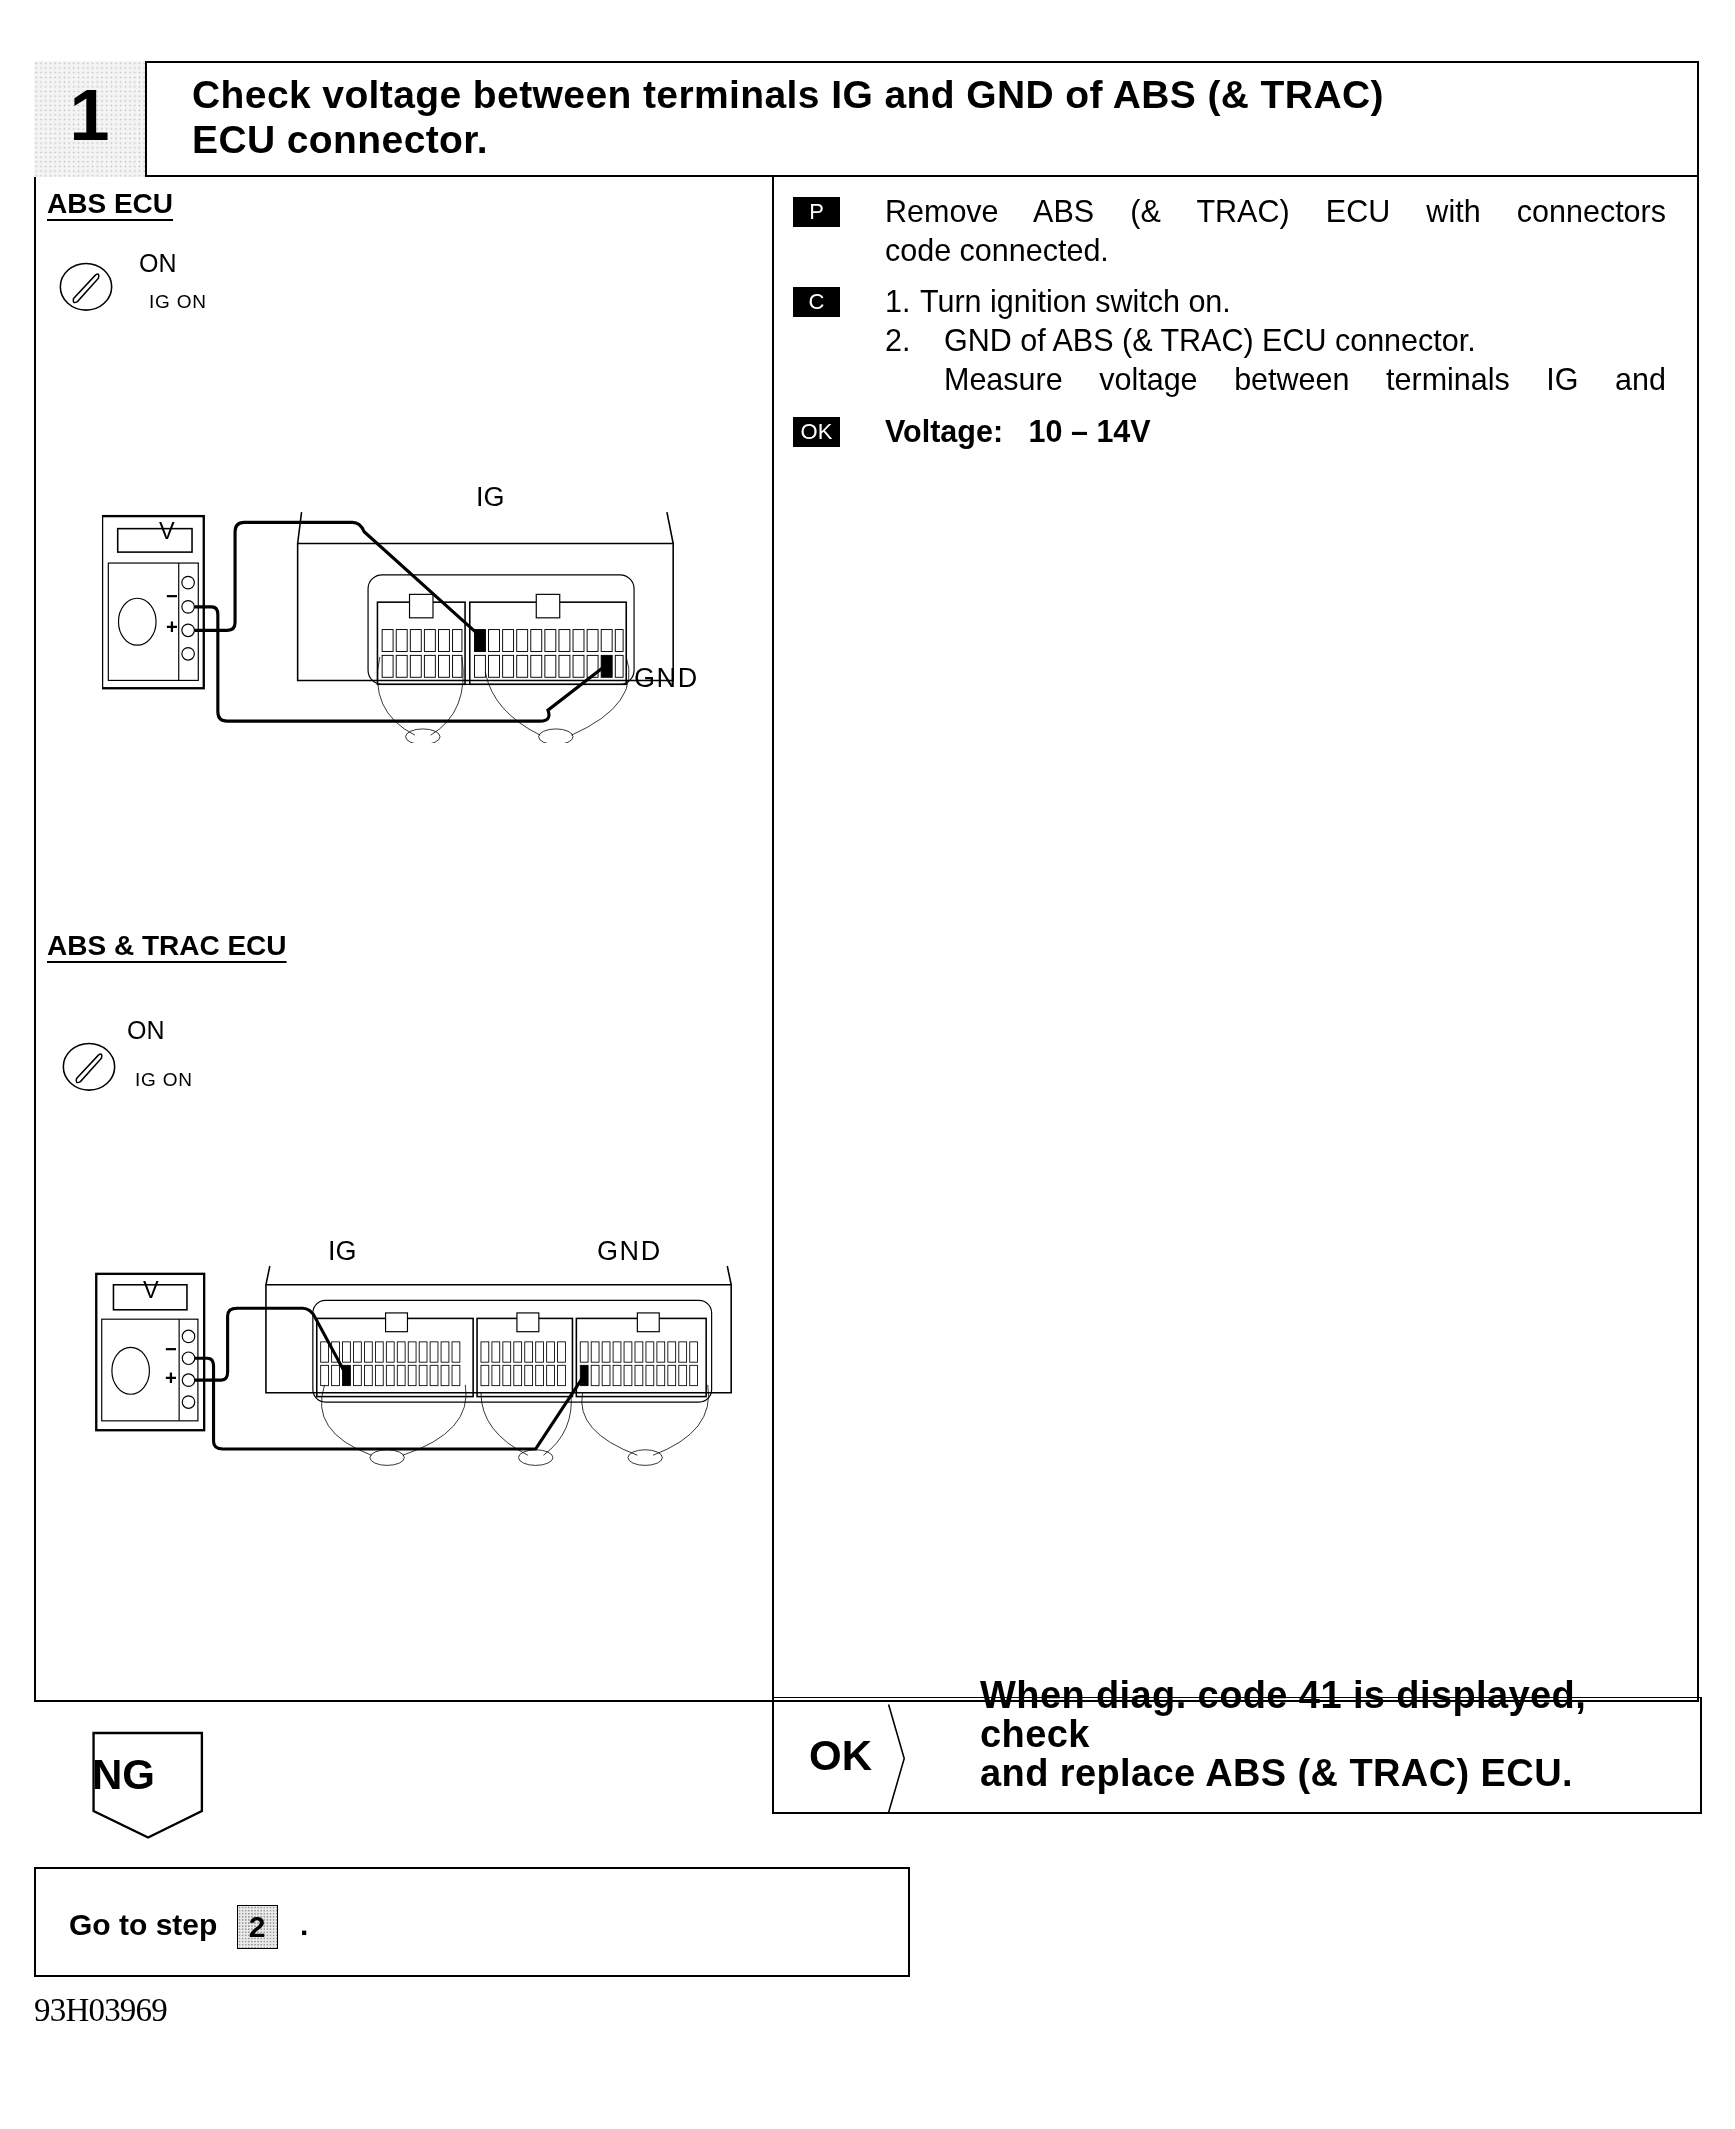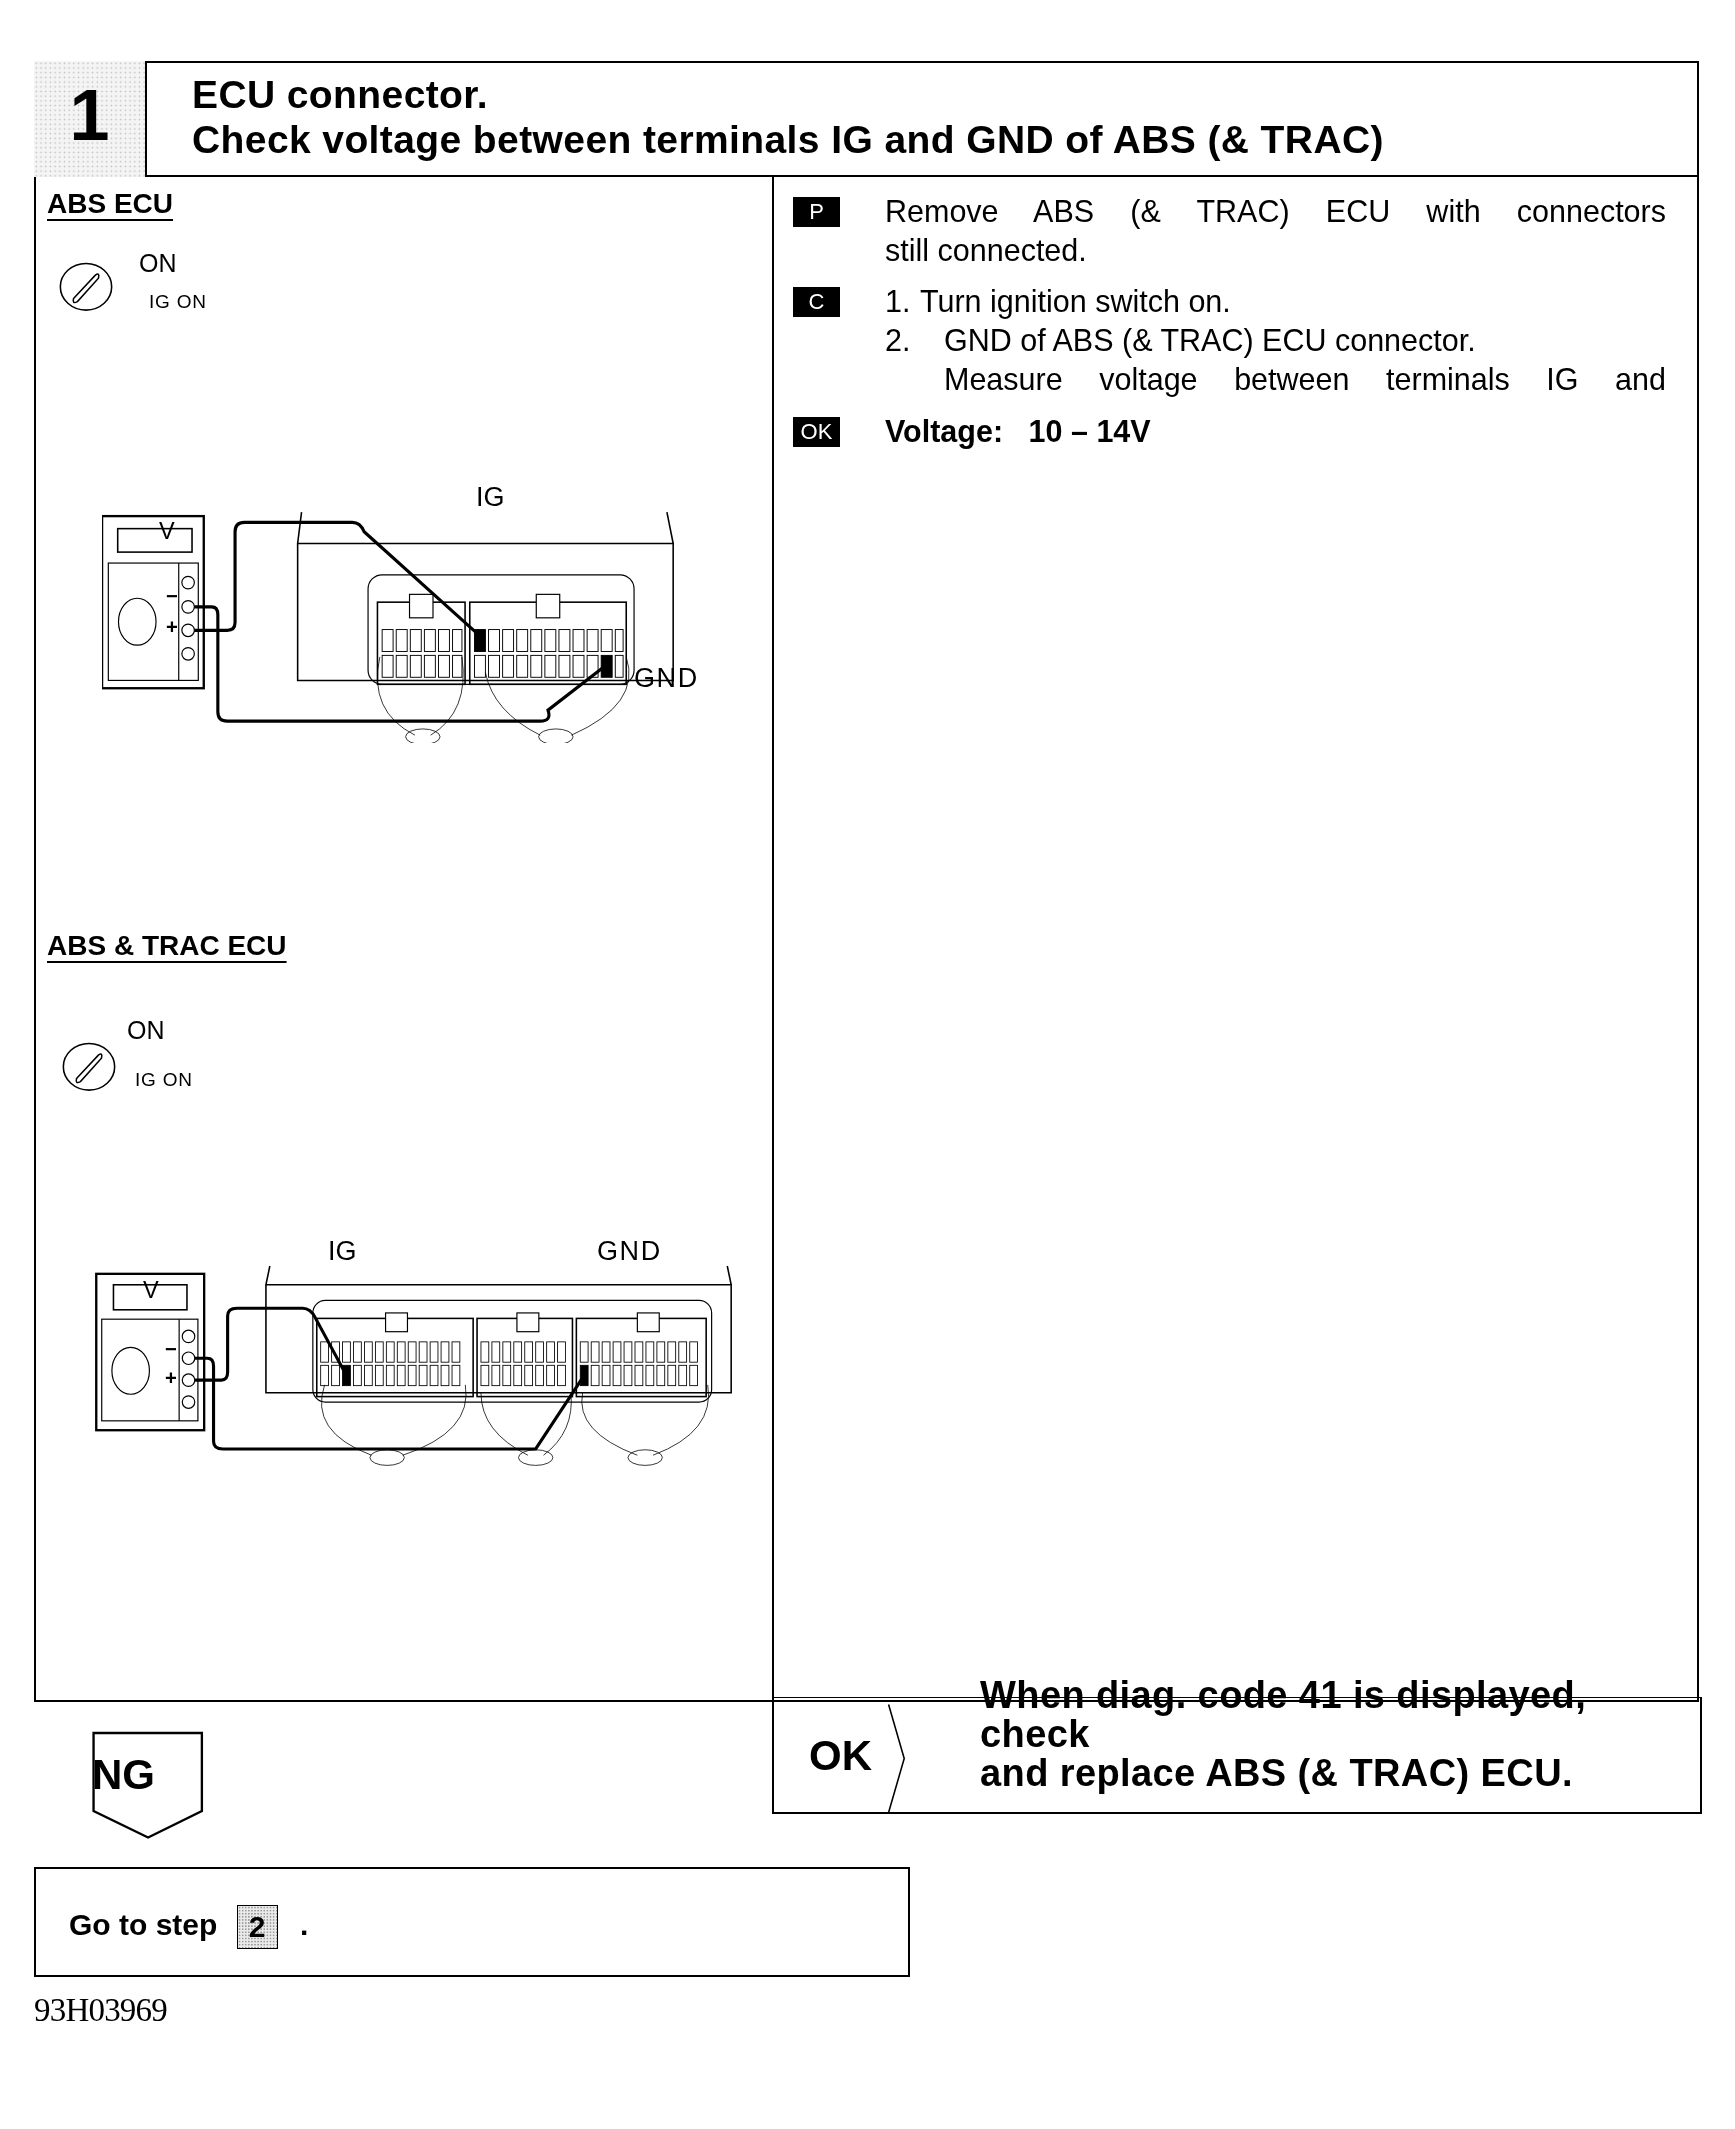--- a/index.html
+++ b/index.html
@@ -32,22 +32,22 @@
 </style>
 </head>
 <body>
 
 <div class="abs frame"></div>
 <div class="abs header"></div>
 <div class="abs num-cell">
   <span>1</span>
 </div>
 <div class="abs title">
+  <div>Check voltage between terminals IG and GND of ABS (&amp; TRAC)</div>
   <div>ECU connector.</div>
-  <div>Check voltage between terminals IG and GND of ABS (&amp; TRAC)</div>
 </div>
 <div class="abs col-divider"></div>
 
 <div class="abs section-label" style="left:47px; top:188px;">ABS ECU</div>
 <svg class="abs key-icon" style="left:58px; top:258px;" viewBox="0 0 72 72">
   <ellipse cx="36" cy="37" rx="33" ry="30" fill="none" stroke="#000" stroke-width="2"></ellipse>
   <path d="M20 52 L48 22 Q54 18 52 26 L25 56 Q18 60 20 52 Z" fill="none" stroke="#000" stroke-width="2"></path>
 </svg>
 <div class="abs on-small" style="left:139px; top:249px;">ON</div>
 <div class="abs ig-on" style="left:149px; top:291px;">IG ON</div>
@@ -249,21 +249,21 @@
   <div class="abs" style="left:53px; top:41px; font-size:23.5px;">V</div>
   <div class="abs" style="left:75px; top:102px; font-size:20.3px; font-weight:bold;">−</div>
   <div class="abs" style="left:75px; top:131px; font-size:20.3px; font-weight:bold;">+</div>
   <div class="abs" style="left:238px; top:0px; font-size:27px;">IG</div>
   <div class="abs" style="left:507px; top:0px; font-size:27px; letter-spacing:1.6px;">GND</div>
 </div>
 
 <div class="abs instr" style="top:192px;">
   <span class="tag abs" style="left:0; top:4.7px;">P</span>
   <div style="margin-left:92px; text-align:justify; text-align-last:justify;">Remove ABS (&amp; TRAC) ECU with connectors</div>
-  <div style="margin-left:92px;">still connected.</div>
+  <div style="margin-left:92px;">code connected.</div>
 </div>
 
 <div class="abs instr" style="top:282px;">
   <span class="tag abs" style="left:0; top:4.7px;">C</span>
   <div style="position:relative; margin-left:92px;">
     <span style="position:absolute; left:0;">1.</span>
     <span style="display:block; margin-left:35px;">Turn ignition switch on.</span>
   </div>
   <div style="position:relative; margin-left:92px;">
     <span style="position:absolute; left:0;">2.</span>

